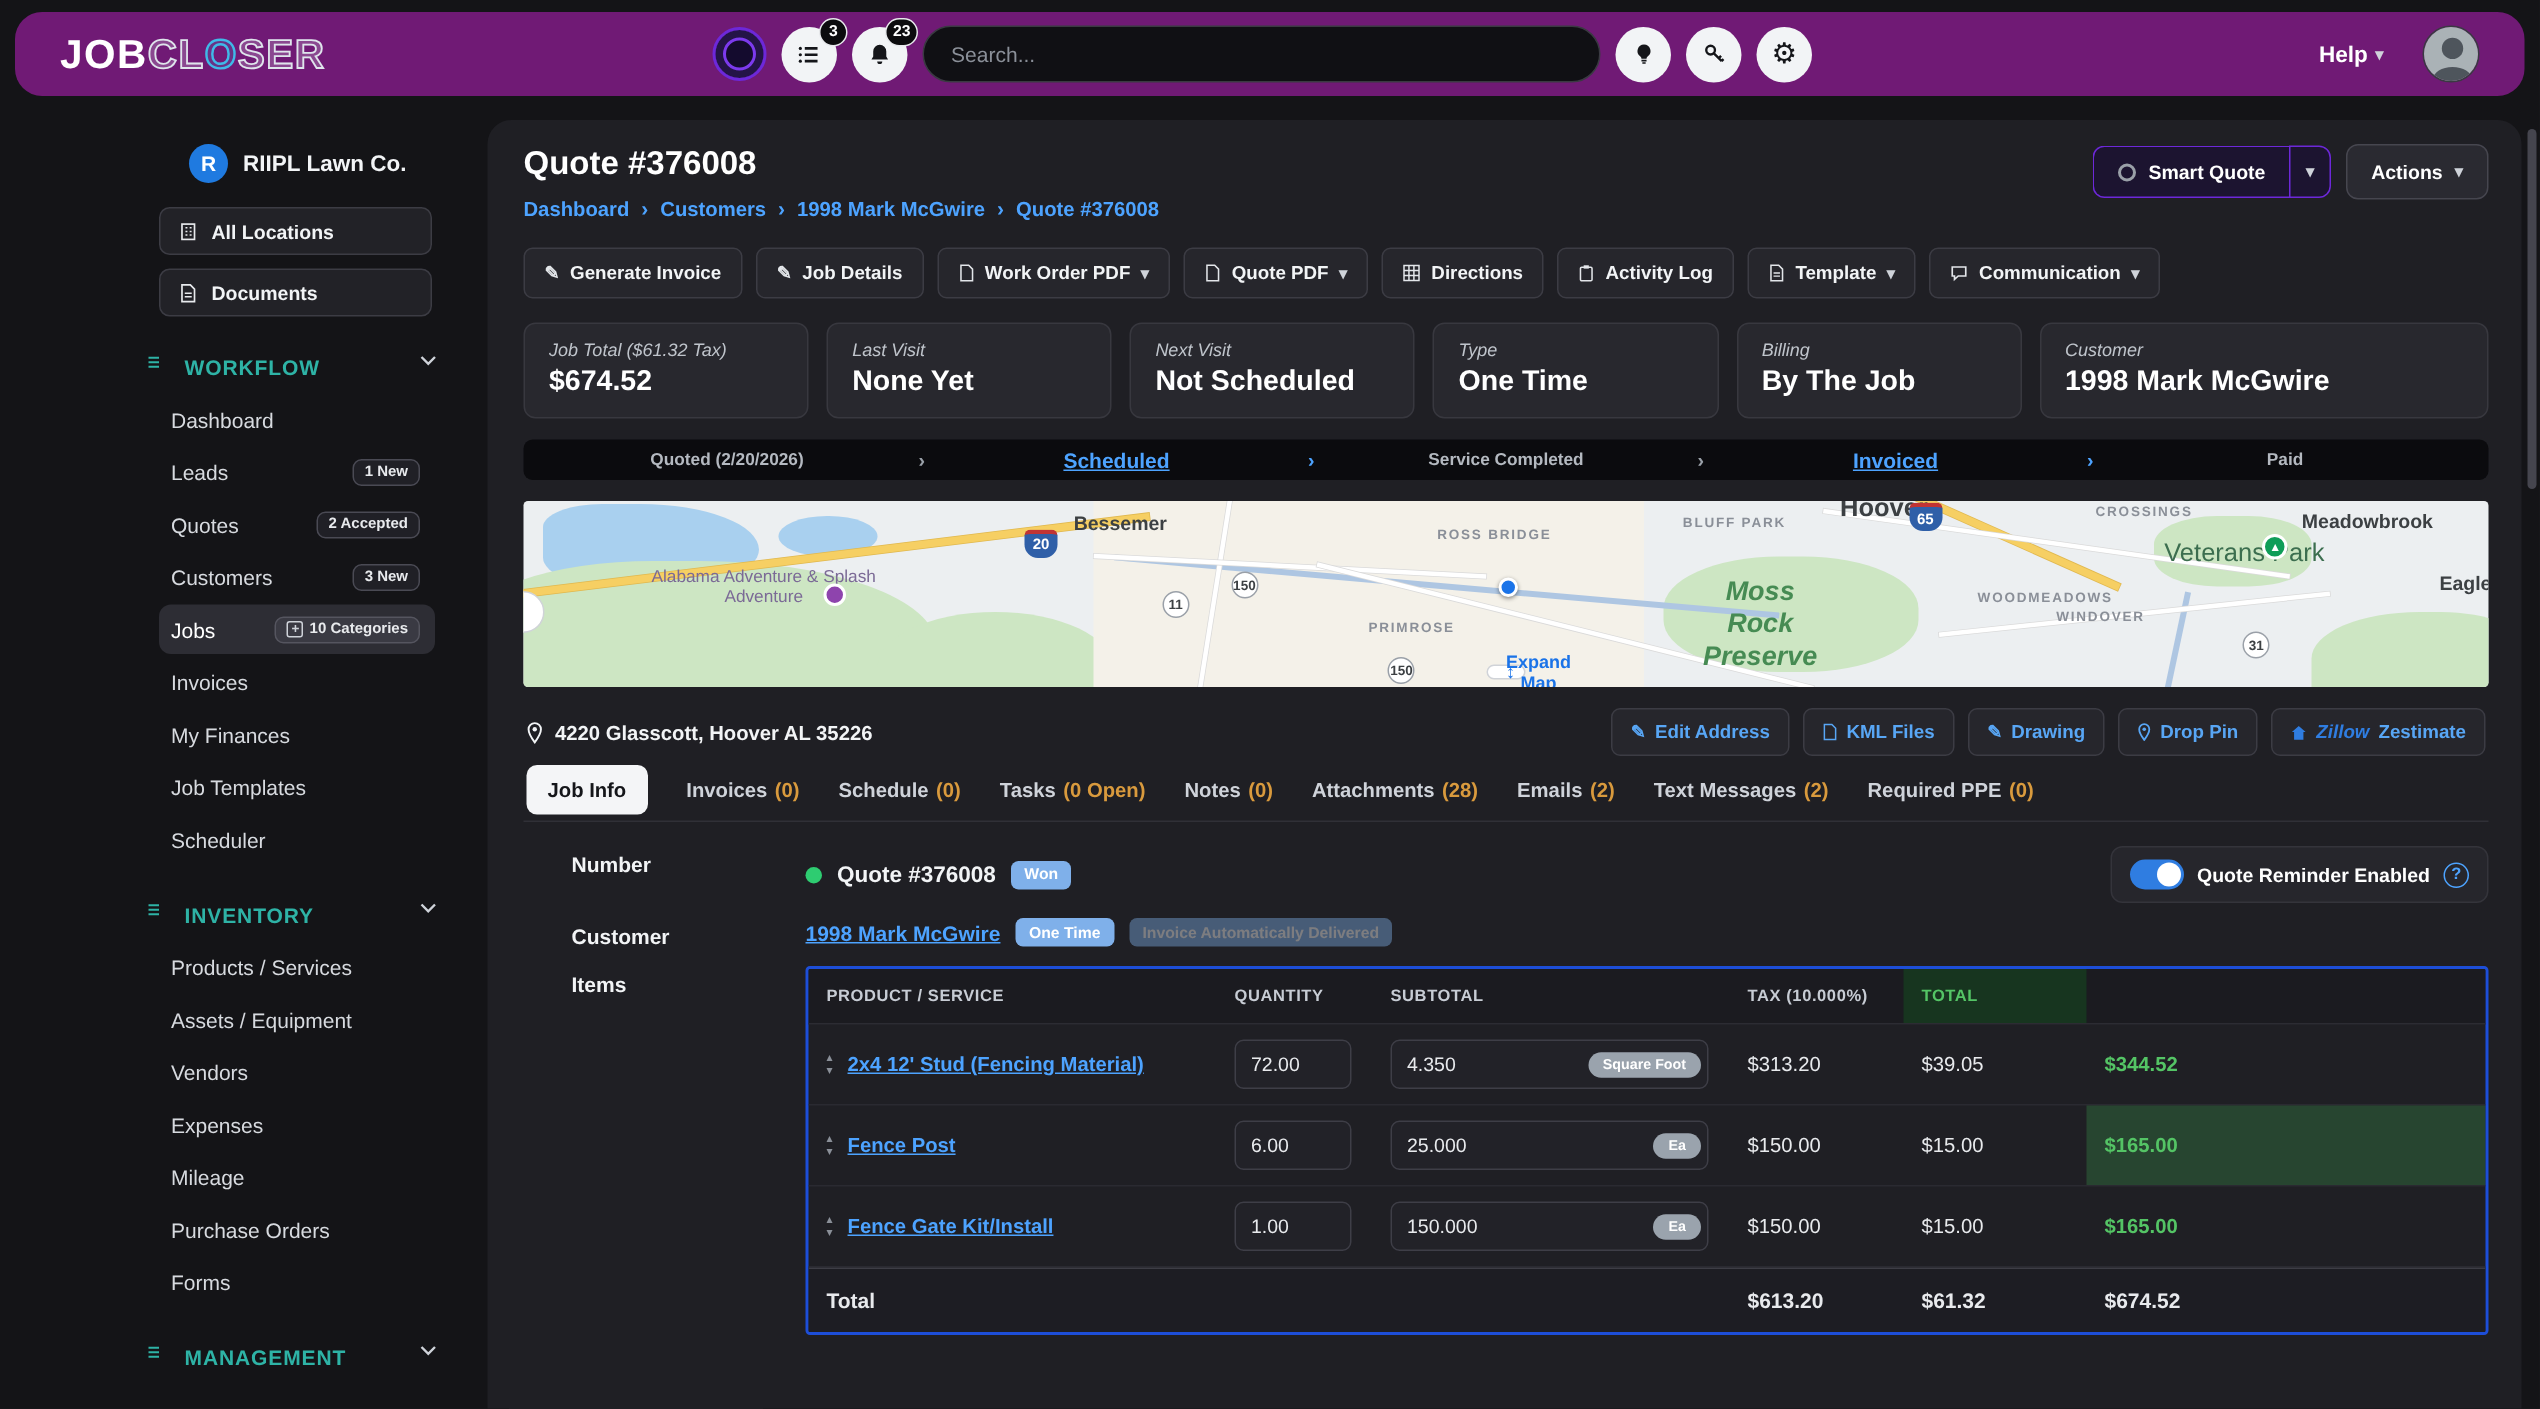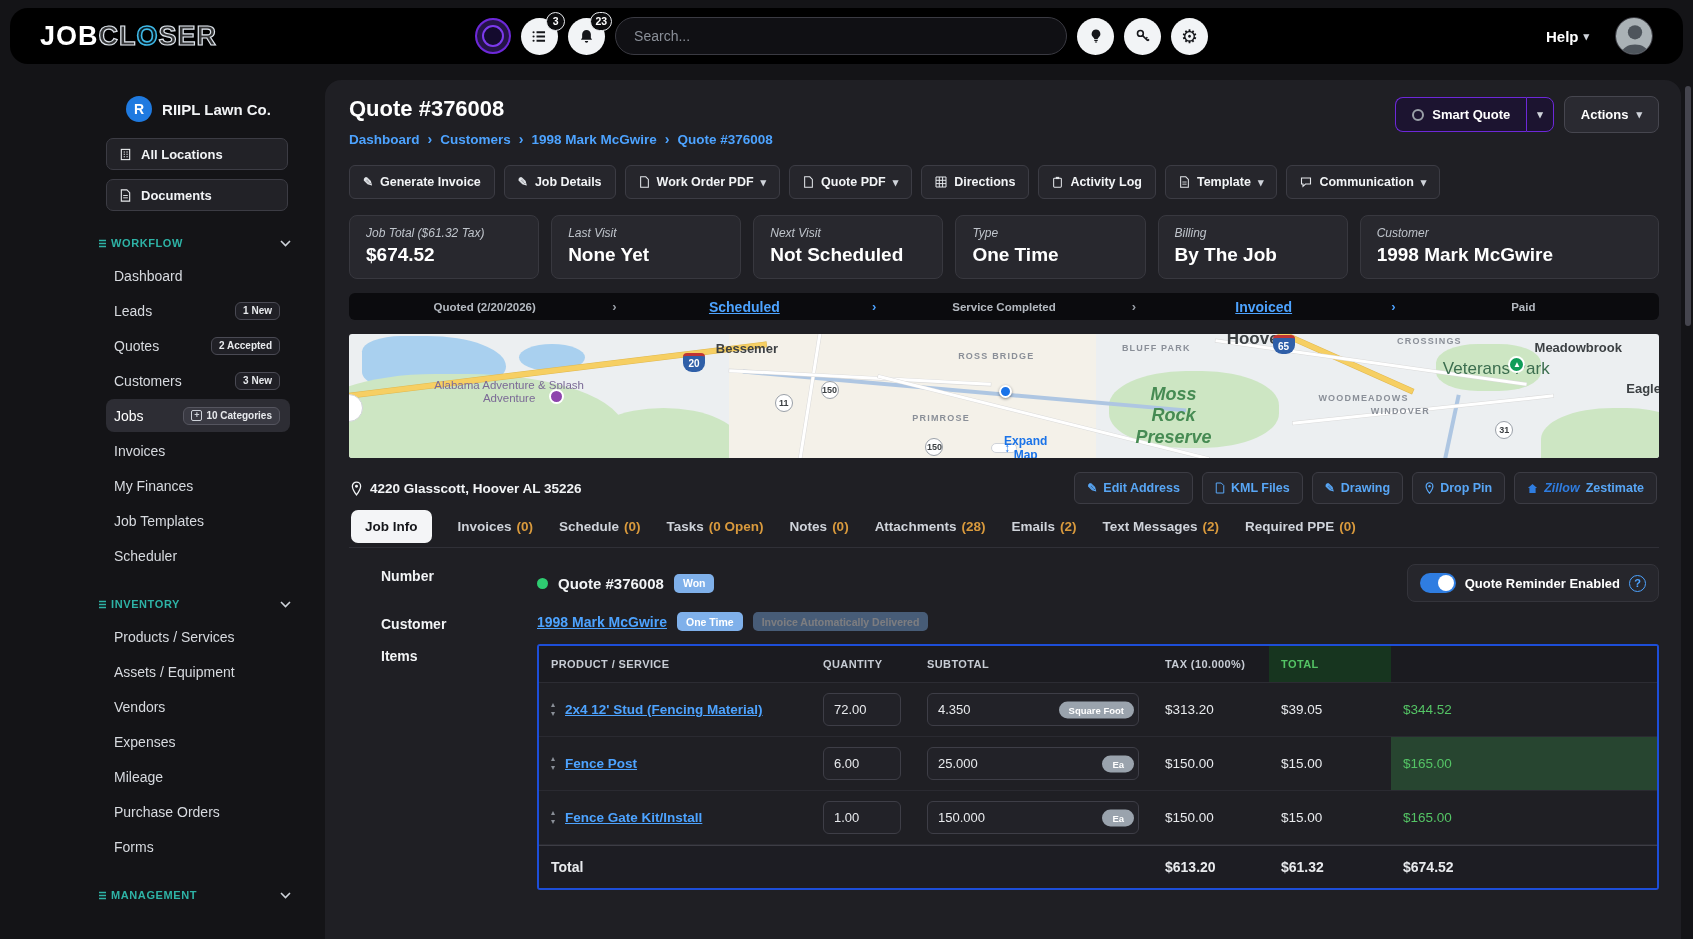--- a/index.html
+++ b/index.html
@@ -2,21 +2,21 @@
 <html><head>
 <meta charset="utf-8">
 <style>
   * { box-sizing: border-box; margin: 0; padding: 0; }
   html, body { width: 1693px; height: 939px; overflow: hidden; background: #141417;
     font-family: "Liberation Sans", sans-serif; color: #e8eaed; }
   .stage { position: relative; width: 1693px; height: 939px; }
 
   
   .topbar { position: absolute; left: 10px; right: 10px; top: 8px; height: 56px;
-    background: #000000; border-radius: 18px; display: flex; align-items: center; padding: 11px 30px; z-index: 5; }
+    background: #701a75; border-radius: 18px; display: flex; align-items: center; padding: 11px 30px; z-index: 5; }
   .logo { font-size: 27px; font-weight: 800; letter-spacing: 1px; display: flex; align-items: center; }
   .logo-bold { color: #fff; }
   .logo-outline { color: rgba(232,237,242,.22); -webkit-text-stroke: 1.2px #dfe5ec; font-weight: 800; }
   .logo-o { -webkit-text-stroke: 1.6px #3fb9e8; color: rgba(63,185,232,.15); }
   .top-center { display: flex; align-items: center; gap: 10px; margin-left: 258px; }
   .ring-btn { width: 36px; height: 36px; border-radius: 50%; background: #140b2e; border: 2px solid #6d28d9;
     box-shadow: inset 0 0 0 5px #241447, inset 0 0 0 7px #7c3aed; cursor: pointer; }
   .icon-btn { position: relative; width: 37px; height: 37px; border-radius: 50%; background: #f2f4f6;
     display: flex; align-items: center; justify-content: center; cursor: pointer; color: #15161a; }
   .icon-btn svg { display: block; }
@@ -35,22 +35,22 @@
   
   .sidebar { position: absolute; left: 0; top: 74px; width: 325px; bottom: 0; padding: 22px 34px 0 106px; }
   .company-row { display: flex; align-items: center; gap: 10px; justify-content: center; margin-bottom: 16px; }
   .company-avatar { width: 26px; height: 26px; border-radius: 50%; background: #1f7ae0; color: #fff; font-weight: 800;
     font-size: 14px; display: flex; align-items: center; justify-content: center; }
   .company-name { font-size: 15px; font-weight: 700; color: #f2f4f6; }
   .side-btn { display: flex; align-items: center; gap: 9px; width: 182px; height: 32px; padding: 0 12px;
     background: #222227; border: 1px solid #3c3c44; border-radius: 7px; color: #f2f4f6; font-size: 13px;
     font-weight: 700; margin-bottom: 9px; cursor: pointer; }
   .side-btn svg { flex: 0 0 auto; }
-  .nav-section { display: flex; align-items: center; gap: 0; margin: 26px 0 10px -8px; color: #2eb3a6;
-    font-size: 11px; font-weight: 800; letter-spacing: .6px; cursor: pointer; }
+  .nav-section { display: flex; align-items: flex-start; gap: 12px; margin: 26px 0 10px -8px; color: #2eb3a6;
+    font-size: 14px; font-weight: 800; letter-spacing: .6px; cursor: pointer; }
   .nav-section .spacer { flex: 1; }
   .nav-item { display: flex; align-items: center; justify-content: space-between; width: 184px; height: 33px;
     padding: 0 10px 0 8px; border-radius: 8px; color: #d7dadf; font-size: 14px; cursor: pointer; margin-bottom: 2px; }
   .nav-item.active { background: #2d2d34; color: #fff; }
   .nav-badge { background: #202026; border: 1px solid #4a4a54; border-radius: 6px; padding: 2.5px 7px;
     font-size: 10px; font-weight: 700; color: #e8eaed; display: flex; align-items: center; gap: 4px; white-space: nowrap; }
   .nav-item.active .nav-badge { background: #3a3a43; border-color: #55555f; }
   .plusbox { display: inline-flex; align-items: center; justify-content: center; width: 11px; height: 11px;
     border: 1px solid #cfd3da; border-radius: 2px; font-size: 9px; line-height: 1; color: #cfd3da; }
 
@@ -166,21 +166,21 @@
   .prod-cell { display: flex; align-items: center; gap: 10px; }
   .rowmove { display: flex; flex-direction: column; gap: 1px; color: #8a8f98; font-size: 8px; line-height: 1; cursor: pointer; }
   .prod-link { color: #4da3ff; text-decoration: underline; cursor: pointer; font-size: 13.5px; font-weight: 600; }
   .qty-input { width: 78px; height: 33px; background: #222228; border: 1px solid #3e3e47; border-radius: 6px;
     color: #e8eaed; font-size: 13px; padding: 0 10px; outline: none; font-family: inherit; }
   .price-wrap { position: relative; width: 212px; }
   .price-input { width: 100%; height: 33px; background: #222228; border: 1px solid #3e3e47; border-radius: 6px;
     color: #e8eaed; font-size: 13px; padding: 0 86px 0 10px; outline: none; font-family: inherit; }
   .unit-pill { position: absolute; right: 5px; top: 50%; transform: translateY(-50%); background: #9aa3ad;
     color: #fff; font-size: 9.5px; font-weight: 700; border-radius: 10px; padding: 3px 10px; cursor: pointer; white-space: nowrap; }
-  .cell-green { color: #54c465; font-weight: 400; }
+  .cell-green { color: #54c465; font-weight: 700; }
   .cell-green.hl { background: rgba(61,160,76,.30); align-self: stretch; display: flex; align-items: center; }
   .total-row { background: #1d1d23; border-top: 1px solid #3d3d45; font-weight: 800; }
   .total-row .tcell { font-size: 14px; padding: 13px 12px; }
 
   .scrollbar { position: absolute; right: 2px; top: 86px; width: 6px; height: 240px; background: #45454e;
     border-radius: 3px; cursor: pointer; z-index: 9; }
 </style>
 </head>
 <body>
 

